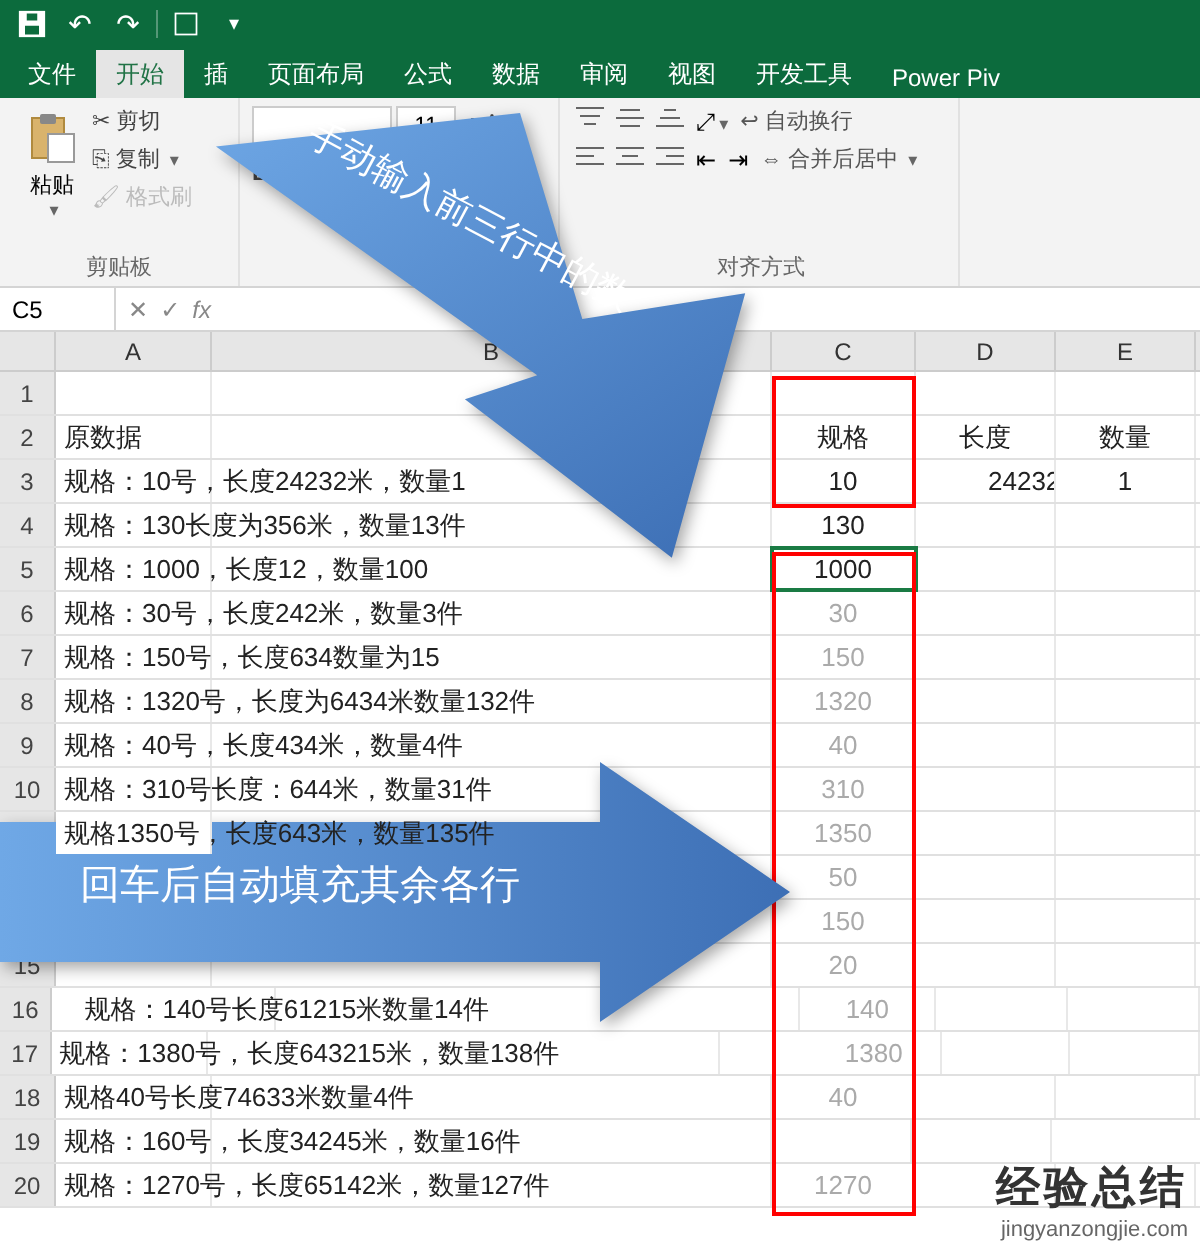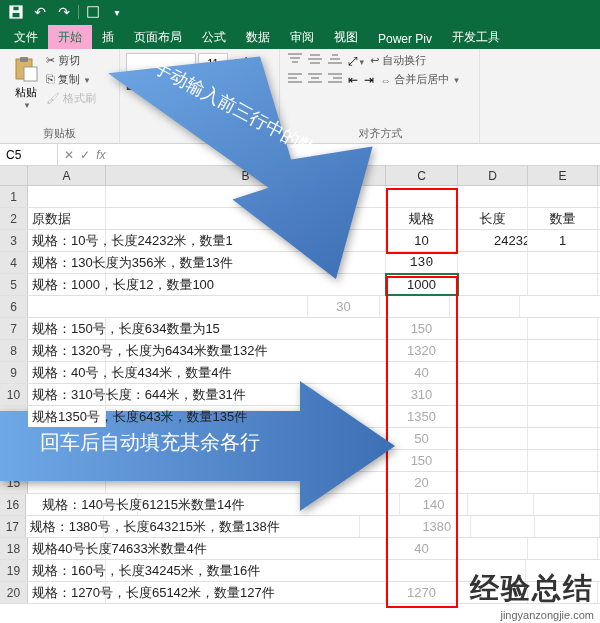--- a/index.html
+++ b/index.html
@@ -6,21 +6,21 @@
 body { width: 600px; height: 623px; background: #fff; overflow: hidden; position: relative; font-size: 12px; }
 
 
 .titlebar { height: 24px; background: #0c6b3d; display: flex; align-items: center; padding: 0 4px; }
 .titlebar .qat-icon { color: #fff; margin: 0 4px; width: 16px; height: 16px; display: inline-flex; align-items: center; justify-content: center; }
 .titlebar .sep { width: 1px; height: 14px; background: rgba(255,255,255,0.3); margin: 0 2px; }
 
 
 .tabs { height: 25px; background: #0c6b3d; display: flex; align-items: flex-end; padding-left: 4px; }
 .tab { padding: 4px 10px 3px; color: #fff; font-size: 12px; cursor: pointer; }
-.tab.active { background: #f9a8d4; color: #217346; }
+.tab.active { background: #e5e5e5; color: #217346; }
 
 
 .ribbon { height: 95px; background: #f3f3f3; border-bottom: 1px solid #d4d4d4; display: flex; position: relative; }
 .ribbon-group { border-right: 1px solid #e1e1e1; padding: 2px 6px; display: flex; flex-direction: column; }
 .ribbon-group-label { font-size: 11px; color: #666; text-align: center; padding-top: 2px; }
 .group-clipboard { width: 120px; }
 .group-clipboard .body { display: flex; flex: 1; }
 .paste-btn { width: 40px; display: flex; flex-direction: column; align-items: center; padding-top: 4px; }
 .paste-btn .icon { width: 28px; height: 28px; }
 .paste-btn .label { font-size: 11px; margin-top: 2px; }
@@ -69,21 +69,21 @@
 .redbox1 { position: absolute; border: 2px solid #f00; left: 386px; top: 22px; width: 72px; height: 66px; pointer-events: none; }
 .redbox2 { position: absolute; border: 2px solid #f00; left: 386px; top: 110px; width: 72px; height: 332px; pointer-events: none; }
 
 
 .arrow { position: absolute; filter: drop-shadow(2px 3px 4px rgba(0,0,0,0.35)); }
 .arrow svg { display: block; }
 .arrow-label { position: absolute; color: #fff; font-size: 18px; font-weight: 500; white-space: nowrap; }
 
 
 .watermark { position: absolute; right: 6px; bottom: 2px; text-align: right; }
-.watermark .big { font-family: Liberation Mono, monospace; font-size: 29px; color: #333; font-weight: bold; letter-spacing: 2px; margin-top: 12px; }
+.watermark .big { font-family: Liberation Mono, monospace; font-size: 22px; color: #333; font-weight: bold; letter-spacing: 2px; margin-top: 12px; }
 .watermark .url { font-size: 11px; color: #666; }
 
 .chev { font-size: 9px; color: #666; margin-left: 2px; }
 </style>
 </head>
 <body>
 
 <div class="titlebar">
   <span class="qat-icon">
       <svg width="14" height="14" viewBox="0 0 16 16">
@@ -105,22 +105,22 @@
 
 <div class="tabs">
   <div class="tab">文件</div>
   <div class="tab active">开始</div>
   <div class="tab">插</div>
   <div class="tab">页面布局</div>
   <div class="tab">公式</div>
   <div class="tab">数据</div>
   <div class="tab">审阅</div>
   <div class="tab">视图</div>
+  <div class="tab">开发工具</div>
   <div class="tab">Power Piv</div>
-  <div class="tab">开发工具</div>
 </div>
 
 <div class="ribbon">
   <div class="ribbon-group group-clipboard">
     <div class="body">
       <div class="paste-btn">
         <span class="icon"><svg width="28" height="28" viewBox="0 0 28 28">
               <rect x="4" y="4" width="16" height="20" fill="#d9b36c" stroke="#b08a3e"></rect>
               <rect x="8" y="2" width="8" height="5" rx="1" fill="#888"></rect>
               <rect x="12" y="12" width="13" height="14" fill="#fff" stroke="#999"></rect>
@@ -260,34 +260,35 @@
         <div class="cell" style="width: 78px; overflow: visible; position: relative; z-index: 1;">规格：10号，长度24232米，数量1</div>
         <div class="cell" style="width: 280px;"></div>
         <div class="cell c" style="width: 72px;">10</div>
         <div class="cell c" style="width: 70px; padding-left: 36px;">24232</div>
         <div class="cell c" style="width: 70px;">1</div>
       </div>
       <div class="row">
         <div class="rowh">4</div>
         <div class="cell" style="width: 78px; overflow: visible; position: relative; z-index: 1;">规格：130长度为356米，数量13件</div>
         <div class="cell" style="width: 280px;"></div>
-        <div class="cell c" style="width: 72px; font-family: Liberation Mono, monospace;">130</div>
+        <div class="cell c" style="width: 72px;">130</div>
         <div class="cell c" style="width: 70px;"></div>
         <div class="cell c" style="width: 70px;"></div>
       </div>
       <div class="row">
         <div class="rowh">5</div>
         <div class="cell" style="width: 78px; overflow: visible; position: relative; z-index: 1;">规格：1000，长度12，数量100</div>
         <div class="cell" style="width: 280px;"></div>
         <div class="cell c selected-cell" style="width: 72px;">1000</div>
         <div class="cell c" style="width: 70px;"></div>
         <div class="cell c" style="width: 70px;"></div>
       </div>
       <div class="row">
         <div class="rowh">6</div>
+        <div class="cell" style="width: 78px; overflow: visible; position: relative; z-index: 1;">规格：30号，长度242米，数量3件</div>
         <div class="cell" style="width: 280px;"></div>
         <div class="cell c gray" style="width: 72px;">30</div>
         <div class="cell c" style="width: 70px;"></div>
         <div class="cell c" style="width: 70px;"></div>
       </div>
       <div class="row">
         <div class="rowh">7</div>
         <div class="cell" style="width: 78px; overflow: visible; position: relative; z-index: 1;">规格：150号，长度634数量为15</div>
         <div class="cell" style="width: 280px;"></div>
         <div class="cell c gray" style="width: 72px;">150</div>

